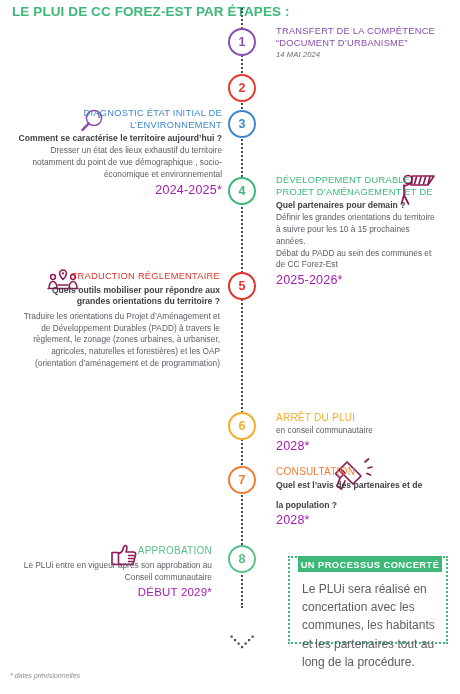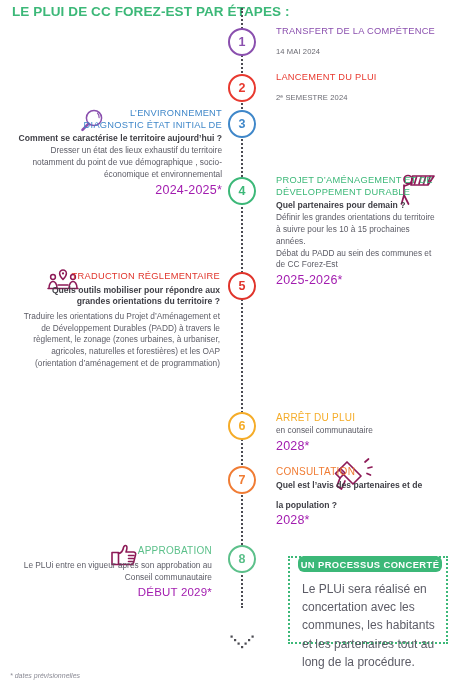--- a/index.html
+++ b/index.html
@@ -64,42 +64,42 @@
   .q {
     font-size: 8.6px; font-weight: bold; color: #3f3f46;
     line-height: 1.3; margin-top: 2px;
   }
   .body {
     font-size: 8.3px; color: #5c5c66; line-height: 1.42; margin-top: 1px;
   }
   .date {
     font-size: 12.5px; color: #a21caf; margin-top: 2px; letter-spacing: .2px;
   }
-  .date.sm { font-size: 7.6px; color: #6a6a72; letter-spacing: .1px; margin-top: 9px; }
+  .date.sm { font-size: 7.6px; color: #6a6a72; letter-spacing: .1px; margin-top: 1px; font-style: italic; }
   .date.caps { font-variant: small-caps; font-size: 11.5px; }
 
   
   .icon { position: absolute; }
 
   
   .greenbox {
     position: absolute;
     left: 288px; top: 556px;
     width: 160px; height: 88px;
     border: 2px dotted #3cb878;
     background: #fff;
   }
   .greenbox .ribbon {
     position: absolute; left: 8px; top: -2px;
     width: 144px; height: 16px;
     background: #3cb878;
     color: #fff;
     font-size: 9.4px; font-weight: bold;
     letter-spacing: .4px;
-    display: flex; align-items: center; justify-content: center; border-radius: 6px;
+    display: flex; align-items: center; justify-content: center;
   }
   .greenbox .gtext {
     position: absolute; left: 12px; top: 22px; right: 10px;
     font-size: 12px; color: #5c5c66; line-height: 1.52;
   }
 
   
   .footnote {
     position: absolute; left: 10px; top: 672px;
     font-size: 7px; color: #8b8b95; font-style: italic;
@@ -125,66 +125,63 @@
         <rect x="24.5" y="3.5" width="2.2" height="2.2"></rect>
       </g>
     </svg>
   </div>
 
   <div class="node" style="top:28px; border-color:#8a4fae; color:#8a4fae;">
     <span>1</span>
   </div>
   <div class="blk right" style="left:276px; top:26px; width:180px;">
     <div class="hd" style="color:#8a4fae;">TRANSFERT DE LA COMPÉTENCE</div>
+    <div class="hd" style="color:#8a4fae;">“DOCUMENT D’URBANISME”</div>
     <div class="date sm">14 MAI 2024</div>
   </div>
 
   <div class="node" style="top:74px; border-color:#e8392f; color:#e8392f;">
     <span>2</span>
-  </div>
-  <div class="blk right" style="left:276px; top:72px; width:180px;">
-    <div class="hd" style="color:#e8392f;">LANCEMENT DU PLUI</div>
-    <div class="date sm">2ᵉ SEMESTRE 2024</div>
   </div>
 
   <div class="node" style="top:110px; border-color:#3f87c9; color:#3f87c9;">
     <span>3</span>
   </div>
   <div class="icon" style="left:78px; top:108px; width:28px; height:26px;">
     <svg viewBox="0 0 28 26" xmlns="http://www.w3.org/2000/svg">
       <circle cx="16" cy="10" r="7.6" fill="none" stroke="#8a4fae" stroke-width="1.5"></circle>
       <path d="M19.5 5.2 a6 6 0 0 1 1.6 4.4" fill="none" stroke="#8a4fae" stroke-width="1.2" stroke-linecap="round"></path>
       <path d="M10.6 15.6 L4.5 21.8" stroke="#8a4fae" stroke-width="2.6" stroke-linecap="round"></path>
     </svg>
   </div>
   <div class="blk left" style="left:10px; top:108px; width:212px;">
+    <div class="hd" style="color:#3f87c9;">DIAGNOSTIC ÉTAT INITIAL DE</div>
     <div class="hd" style="color:#3f87c9;">L’ENVIRONNEMENT</div>
-    <div class="hd" style="color:#3f87c9;">DIAGNOSTIC ÉTAT INITIAL DE</div>
     <div class="q">Comment se caractérise le territoire aujourd’hui ?</div>
     <div class="body">Dresser un état des lieux exhaustif du territoire notamment du point de vue démographique , socio-économique et environnemental</div>
     <div class="date">2024-2025*</div>
   </div>
 
   <div class="node" style="top:177px; border-color:#3cb878; color:#3cb878;">
     <span>4</span>
   </div>
   <div class="icon" style="left:398px; top:172px; width:40px; height:34px;">
     <svg viewBox="0 0 40 34" xmlns="http://www.w3.org/2000/svg">
       <g fill="none" stroke="#8d1a57" stroke-width="1.7" stroke-linecap="round" stroke-linejoin="round">
         <circle cx="10" cy="7.5" r="4"></circle>
         <path d="M6 13 L6 23 M6 23 L3.5 32 M6 23 L10.5 32"></path>
         <path d="M6.5 14 L14 11"></path>
         <path d="M14.5 4 L36 4 L30 13 L13 13 Z" fill="none"></path>
         <path d="M18.5 5 L16.5 12 M23 5 L21 12 M27.5 5 L25.5 12 M32 4.5 L30 12"></path>
       </g>
     </svg>
   </div>
   <div class="blk right" style="left:276px; top:175px; width:160px;">
+    <div class="hd" style="color:#3cb878;">DÉVELOPPEMENT DURABLE</div>
     <div class="hd" style="color:#3cb878;">PROJET D’AMÉNAGEMENT ET DE</div>
-    <div class="hd" style="color:#3cb878;">DÉVELOPPEMENT DURABLE</div>
     <div class="q">Quel partenaires pour demain ?</div>
     <div class="body">Définir les grandes orientations du territoire à suivre pour les 10 à 15 prochaines années.</div>
     <div class="body" style="margin-top:0;">Débat du PADD au sein des communes et de CC Forez-Est</div>
     <div class="date">2025-2026*</div>
   </div>
 
   <div class="node" style="top:272px; border-color:#e0342b; color:#e0342b;">
     <span>5</span>
   </div>
   <div class="icon" style="left:46px; top:268px; width:34px; height:24px;">

